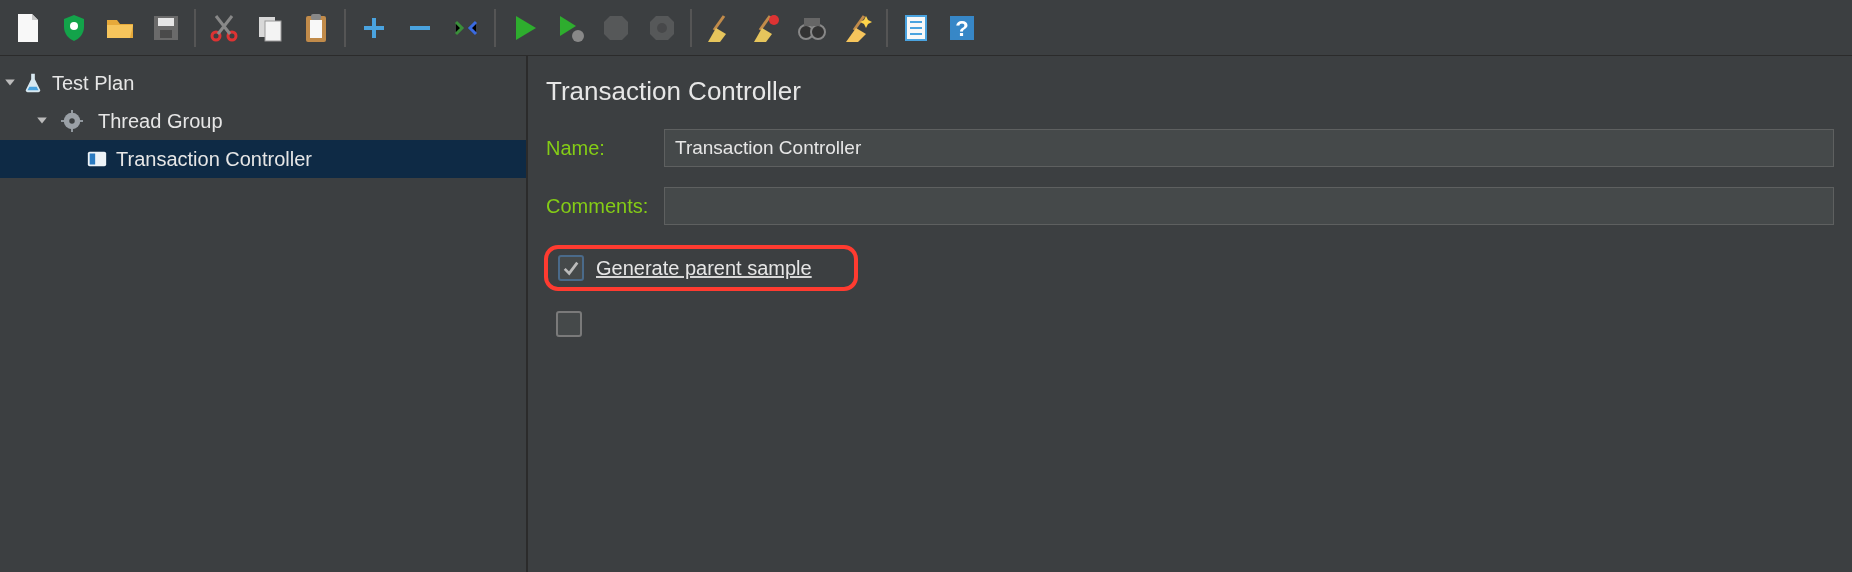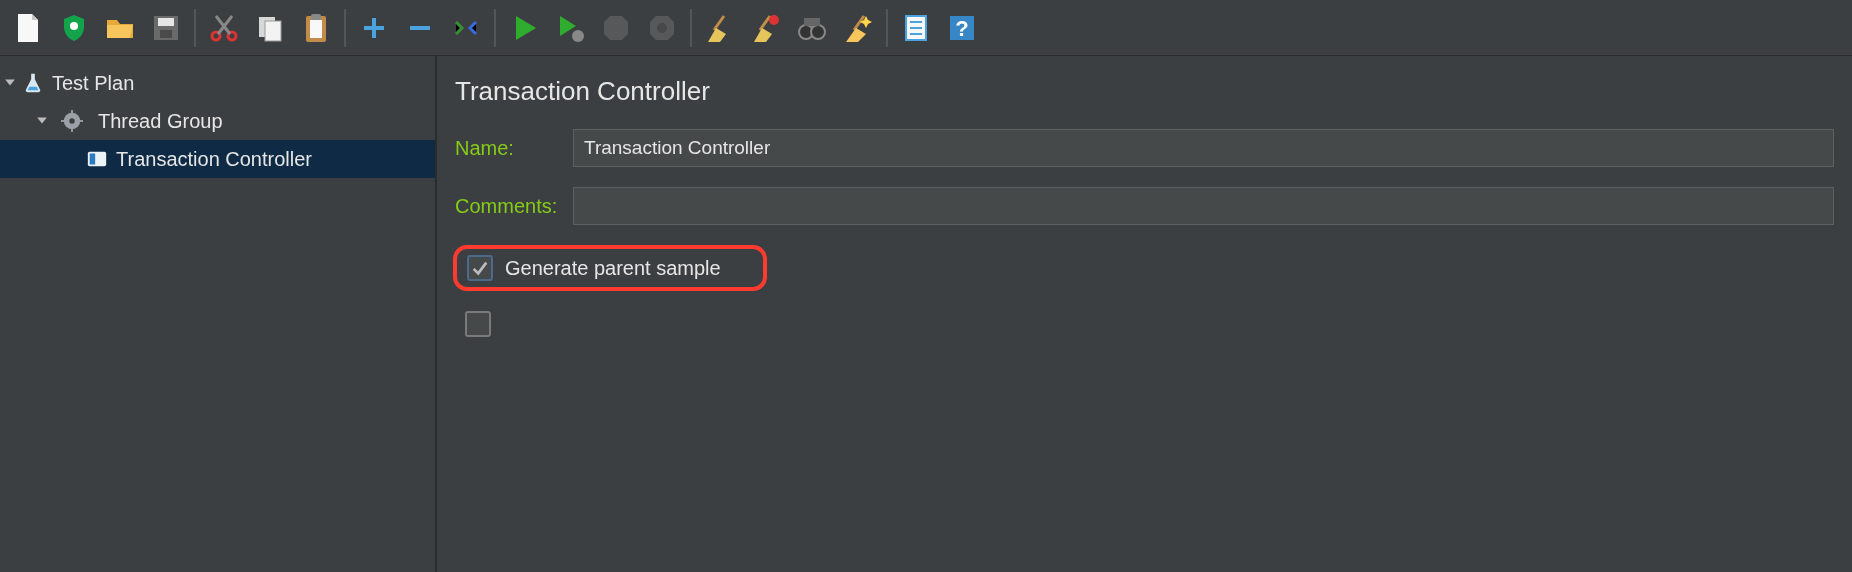--- a/index.html
+++ b/index.html
@@ -3,38 +3,38 @@
 <meta charset="utf-8">
 <style>
   * { box-sizing: border-box; margin: 0; padding: 0; font-family: Arial, Helvetica, sans-serif; }
   body { background:#3c3f41; color:#d6d6d6; width:1852px; height:572px; overflow:hidden; font-size:18px; }
   .toolbar { height:56px; background:#3c3f41; display:flex; align-items:center; padding:0 6px; gap:2px; border-bottom:1px solid #2b2b2b; }
   .tb-btn { width:44px; height:44px; display:flex; align-items:center; justify-content:center; border-radius:3px; cursor:pointer; }
   .tb-btn svg { width:32px; height:32px; }
   .tb-sep { width:2px; height:38px; background:#555; margin:0 4px; }
   .tb-btn.disabled { opacity:.45; cursor:default; }
   .content { display:flex; height:calc(100% - 56px); }
-  .tree-panel { width:437px; border-right:2px solid #2b2b2b; padding-top:8px; }
+  .tree-panel { width:528px; border-right:2px solid #2b2b2b; padding-top:8px; }
   .tree-row { display:flex; align-items:center; height:38px; font-size:20px; color:#e6e6e6; }
   .tree-toggle { width:20px; display:flex; justify-content:center; align-items:center; cursor:pointer; }
   .tree-toggle svg { width:12px; height:12px; fill:#bbb; }
   .tree-icon { width:26px; display:flex; justify-content:center; align-items:center; margin-right:6px; }
   .tree-icon svg { width:22px; height:22px; }
   .tree-row.selected { background:#0e2a45; }
   .main-panel { flex:1; padding:20px 18px; }
   .panel-title { font-size:26px; color:#e6e6e6; margin-bottom:22px; }
   .form-row { display:flex; align-items:center; margin-bottom:20px; }
   .form-label { width:118px; font-size:20px; color:#84cc16; }
   .form-input { flex:1; height:38px; background:#45494a; border:1px solid #5e6060; color:#e6e6e6; font-size:19px; padding:0 10px; }
   .chk-row { display:flex; align-items:center; font-size:20px; color:#e6e6e6; padding:6px 10px; }
   .chk-box { width:26px; height:26px; border:2px solid #7a7a7a; border-radius:3px; background:#45494a; margin-right:12px; display:flex; align-items:center; justify-content:center; cursor:pointer; }
   .chk-box.checked { border-color:#4a6a8a; }
   .chk-box.checked svg { display:block; }
   .chk-box svg { width:18px; height:18px; display:none; stroke:#bbb; stroke-width:3; fill:none; }
-  .highlight-box { border:4px solid #ff3b30; border-radius:14px; display:inline-flex; align-items:center; padding:6px 42px 6px 10px; margin-left:-2px; margin-bottom:14px; }
+  .highlight-box { border:4px solid #ff3b30; border-radius:14px; display:inline-flex; align-items:center; padding:6px 42px 6px 10px; margin-left:-2px; margin-bottom:14px;text-decoration:underline; }
 </style>
 </head>
 <body>
 
 <div class="toolbar">
   <div class="tb-btn">
       <svg viewBox="0 0 32 32">
         <path fill="#f8f8f8" d="M6 2h14l6 6v22H6z"></path>
         <path fill="#c7c7c7" d="M20 2v6h6z"></path>
       </svg>

